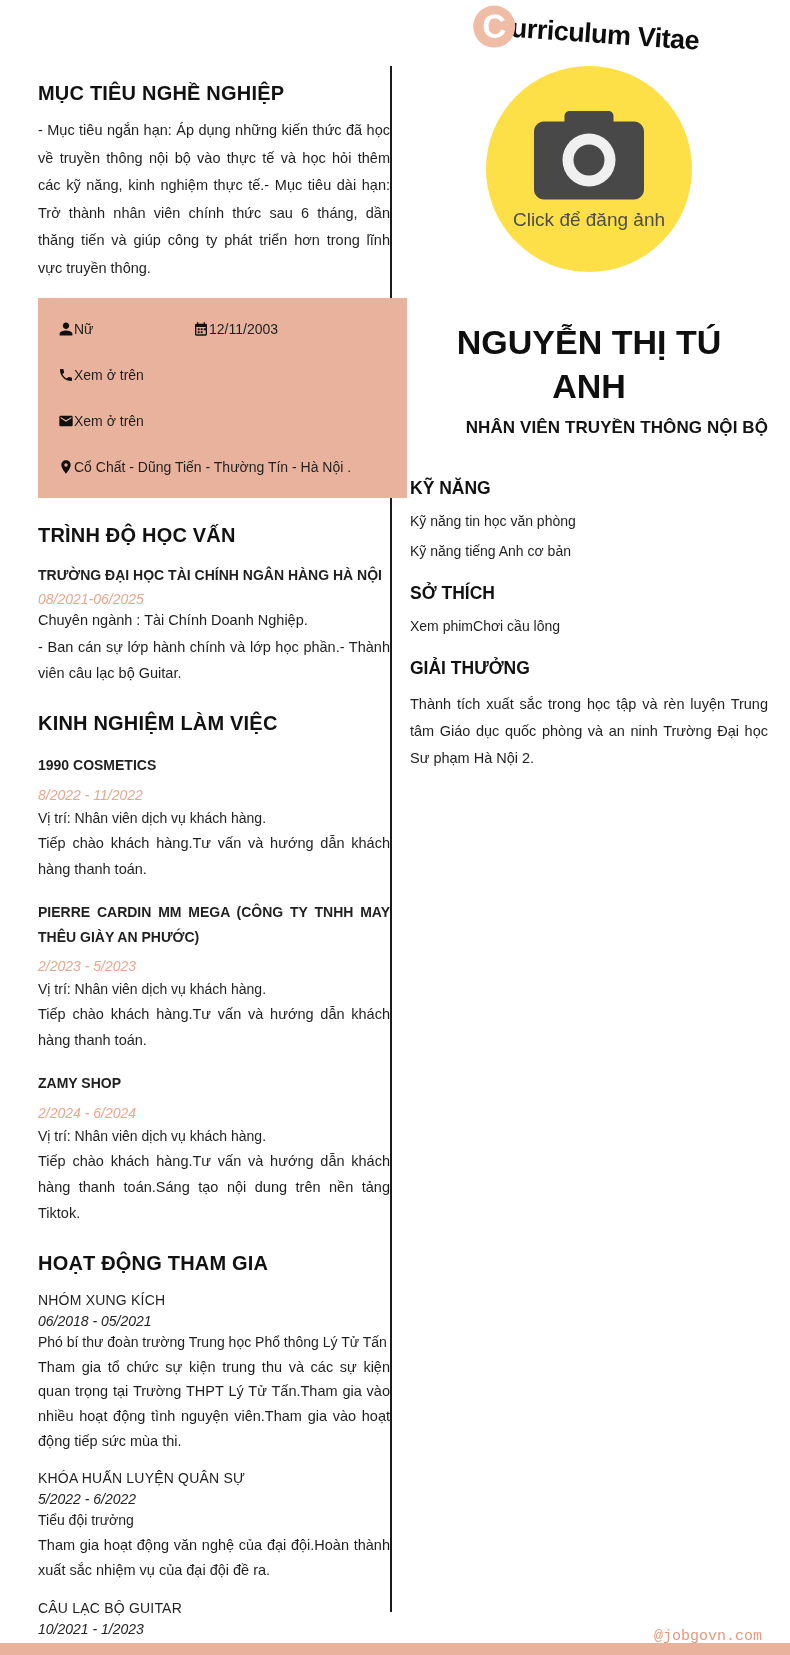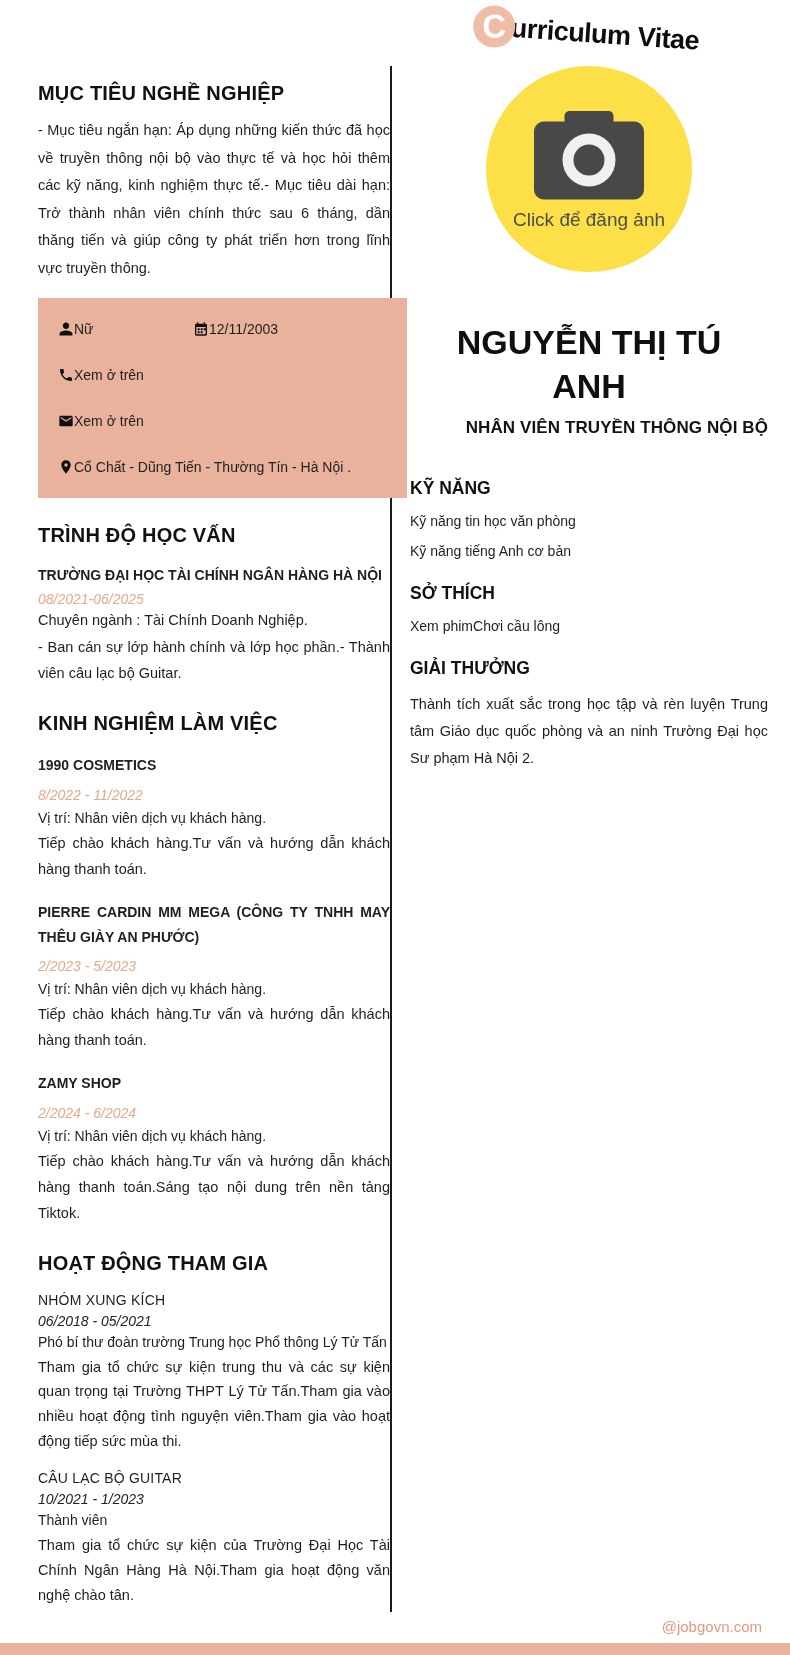--- a/index.html
+++ b/index.html
@@ -56,21 +56,21 @@
   .cv-title { margin-top:10px; font-size:17px; font-weight:bold; text-align:right; color:#141414; letter-spacing:.1px; }
 
   .r-sec-h { font-size:17.5px; font-weight:bold; color:#111; }
   .r-first { margin-top:40px; }
   .r-next { margin-top:24px; }
   .skill-line { font-size:14px; margin-top:14px; }
   .hobby-line { font-size:14px; margin-top:14px; }
   .award-p { font-size:14.5px; margin-top:12px; line-height:1.85; text-align:justify; }
 
   
-  .watermark { position:absolute; right:28px; bottom:20px; font-family:Liberation Sans, sans-serif;
+  .watermark { position:absolute; right:28px; bottom:10px; font-family:Liberation Mono, monospace;
                font-size:15px; color:#e5987d; z-index:3; }
   .bottom-bar { position:absolute; left:0; bottom:0; width:790px; height:12px; background:#e9b29d; z-index:3; }
 </style>
 </head>
 <body>
 
 <div class="page">
 
   <div class="divider"></div>
 
@@ -161,20 +161,26 @@
 
     <div class="sec-h sec-gap">HOẠT ĐỘNG THAM GIA</div>
 
     <div class="act-item">
       <div class="act-org">NHÓM XUNG KÍCH</div>
       <div class="date-dark">06/2018 - 05/2021</div>
       <div class="act-role">Phó bí thư đoàn trường Trung học Phổ thông Lý Tử Tấn</div>
       <p class="act-desc">Tham gia tổ chức sự kiện trung thu và các sự kiện quan trọng tại Trường THPT Lý Tử Tấn.Tham gia vào nhiều hoạt động tình nguyện viên.Tham gia vào hoạt động tiếp sức mùa thi.</p>
     </div>
 
+    <div class="act-item">
+      <div class="act-org">KHÓA HUẤN LUYỆN QUÂN SỰ</div>
+      <div class="date-dark">5/2022 - 6/2022</div>
+      <div class="act-role">Tiểu đội trưởng</div>
+      <p class="act-desc">Tham gia hoạt động văn nghệ của đại đội.Hoàn thành xuất sắc nhiệm vụ của đại đội đề ra.</p>
+    </div>
 
     <div class="act-item">
       <div class="act-org">CÂU LẠC BỘ GUITAR</div>
       <div class="date-dark">10/2021 - 1/2023</div>
       <div class="act-role">Thành viên</div>
       <p class="act-desc">Tham gia tổ chức sự kiện của Trường Đại Học Tài Chính Ngân Hàng Hà Nội.Tham gia hoạt động văn nghệ chào tân.</p>
     </div>
 
   </div>
 

